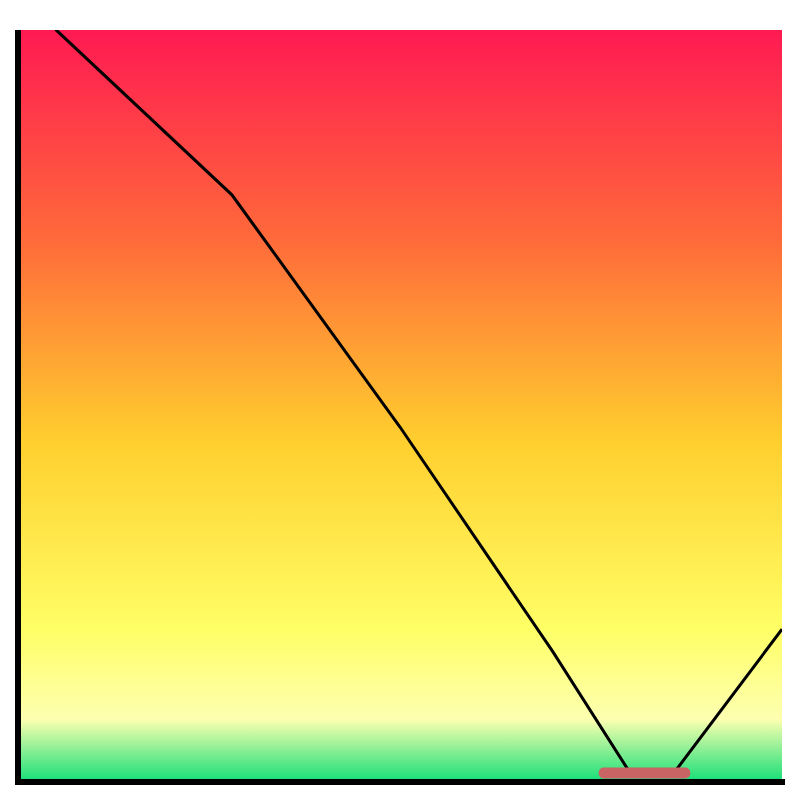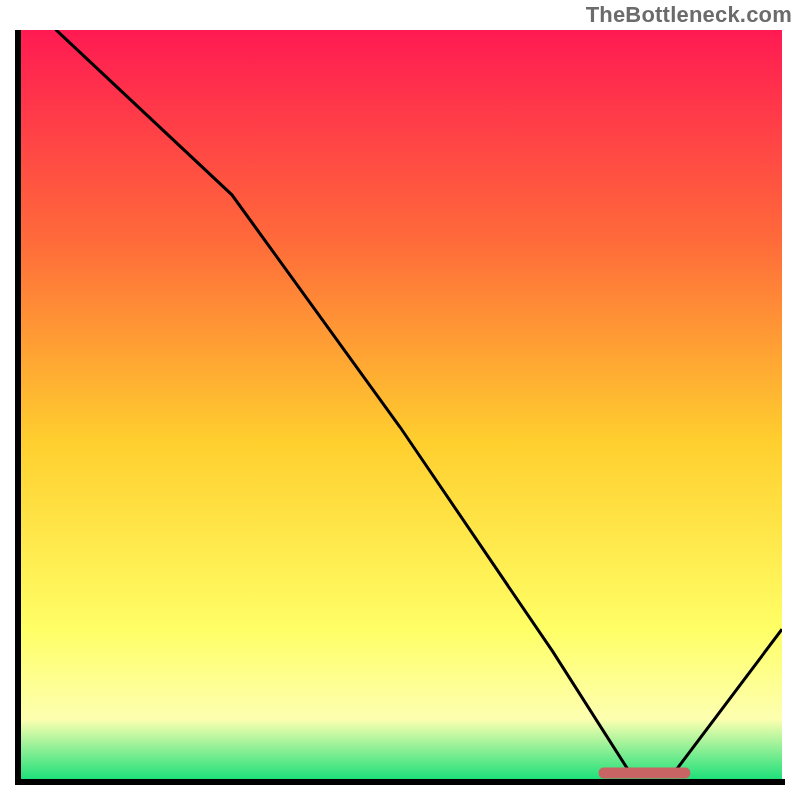--- a/index.html
+++ b/index.html
@@ -48,21 +48,20 @@
   }
   .marker {
     fill: #c86464;
   }
 </style>
 </head>
 <body>
 
 <div class="stage">
 
-  <div class="watermark">TheBottleneck.com</div>
 
   <div class="plot-frame">
     <svg id="chart-svg" viewBox="0 0 770 755" width="770" height="755">
       <defs>
         <linearGradient id="bg-grad" x1="0" y1="0" x2="0" y2="1">
           <stop id="g0" offset="0%" stop-color="#ff1a52"></stop>
           <stop id="g1" offset="28%" stop-color="#ff6a3a"></stop>
           <stop id="g2" offset="55%" stop-color="#ffcf2e"></stop>
           <stop id="g3" offset="80%" stop-color="#ffff66"></stop>
           <stop id="g4" offset="92%" stop-color="#fdffb0"></stop>

